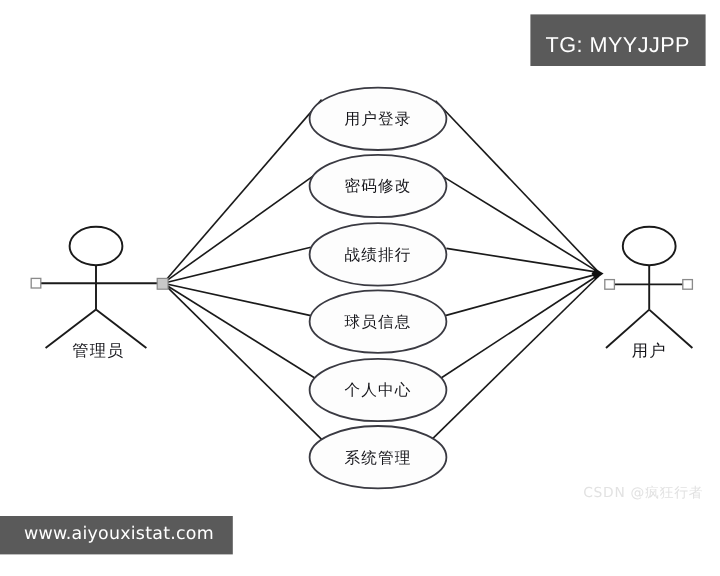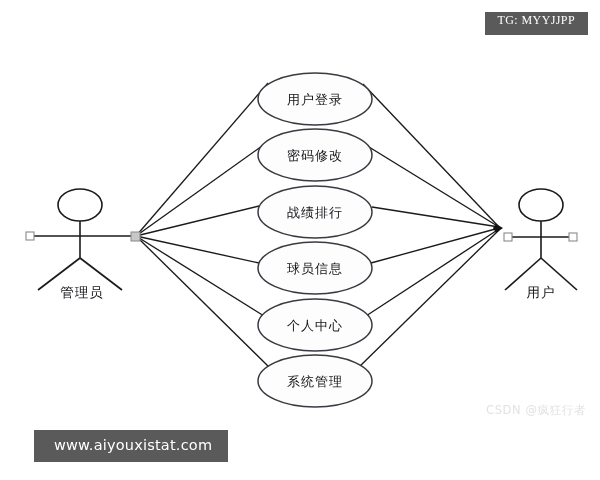--- a/index.html
+++ b/index.html
@@ -76,40 +76,39 @@
     fill: #111111;
   }
 
   
   .tg-badge {
     position: absolute;
     right: 12px;
     top: 12px;
     background: #5a5a5a;
     color: #ffffff;
-    font-size: 12px;
-    font-family: Liberation Serif, serif;
-    padding: 2px 13px 7px 13px;
+    font-size: 18px;
+    font-family: Liberation Sans, sans-serif;
+    padding: 15px 13px 7px 13px;
     letter-spacing: 0.4px;
     line-height: 1.15;
     white-space: nowrap;
   }
   .url-bar {
     position: absolute;
     left: 0;
     bottom: 18px;
     background: #5a5a5a;
     color: #ffffff;
     font-size: 14.5px;
     font-family: "DejaVu Sans", "Liberation Sans", sans-serif;
     padding: 7px 16px 8px 20px;
     letter-spacing: 0.2px;
     line-height: 1.2;
     white-space: nowrap;
-    margin-left: 34px;
   }
   .watermark {
     position: absolute;
     right: 14px;
     bottom: 62px;
     color: #e2e2e2;
     font-size: 11.5px;
     font-family: "DejaVu Sans", "Liberation Sans", sans-serif;
     letter-spacing: 0.6px;
     white-space: nowrap;

